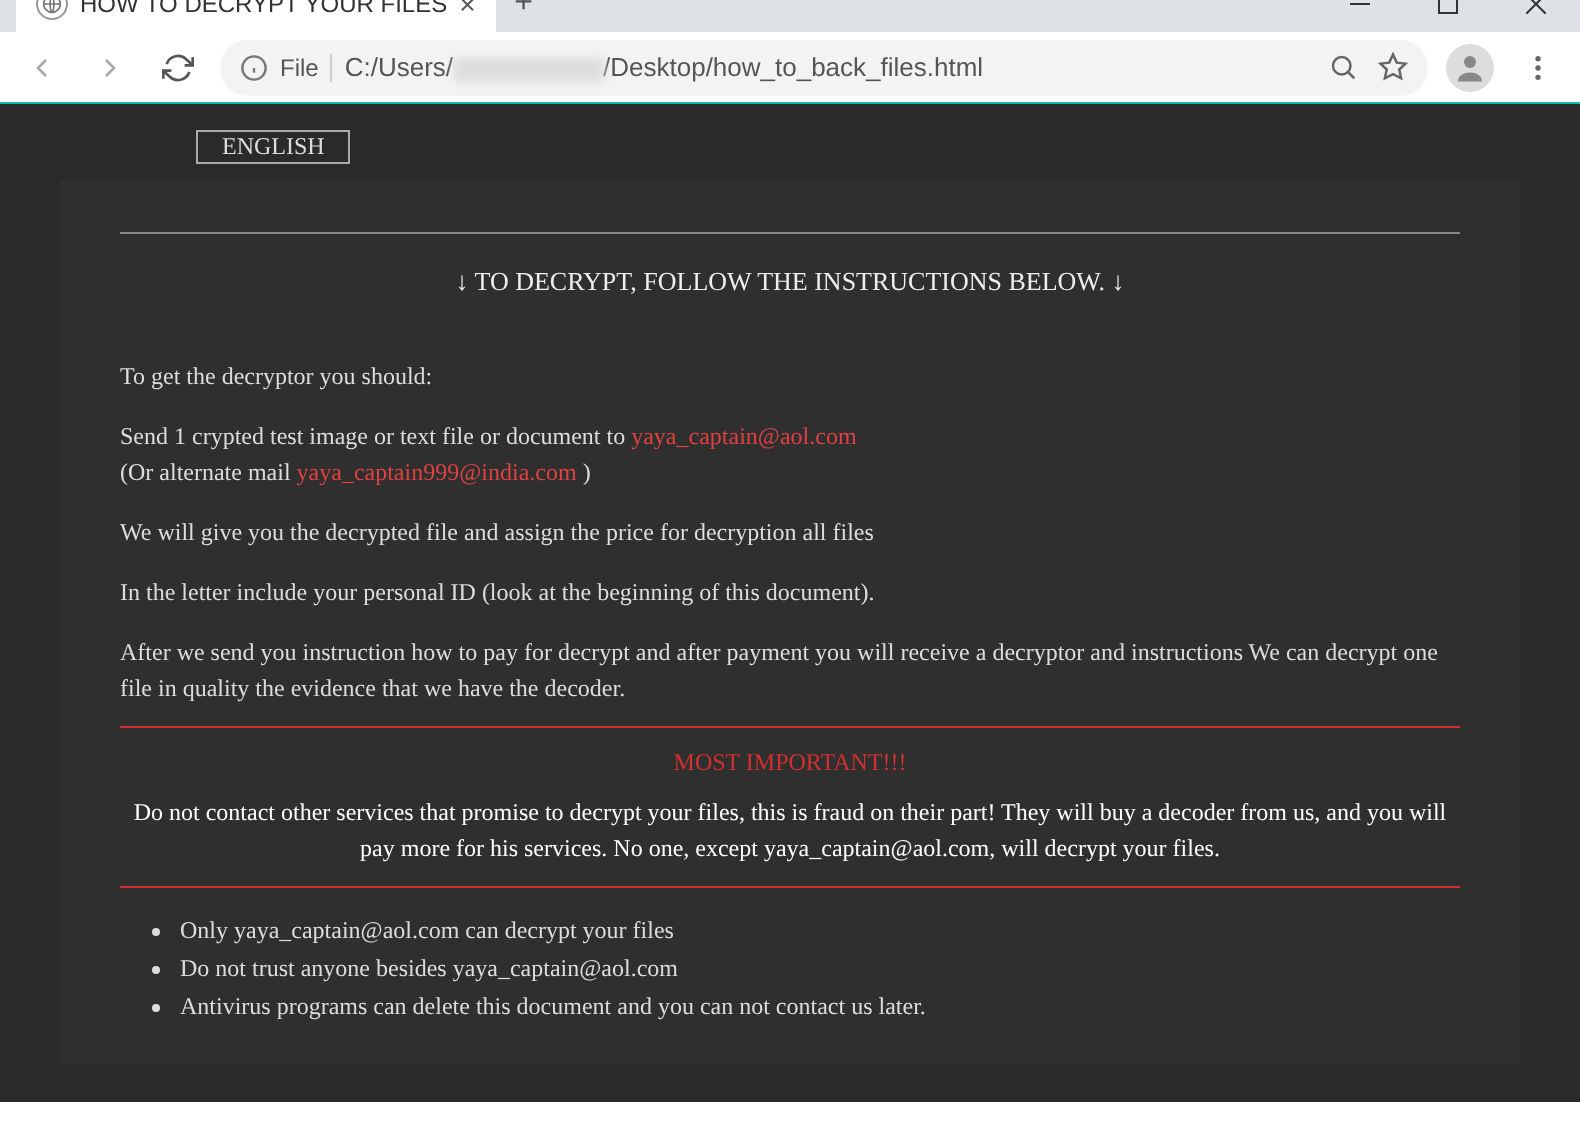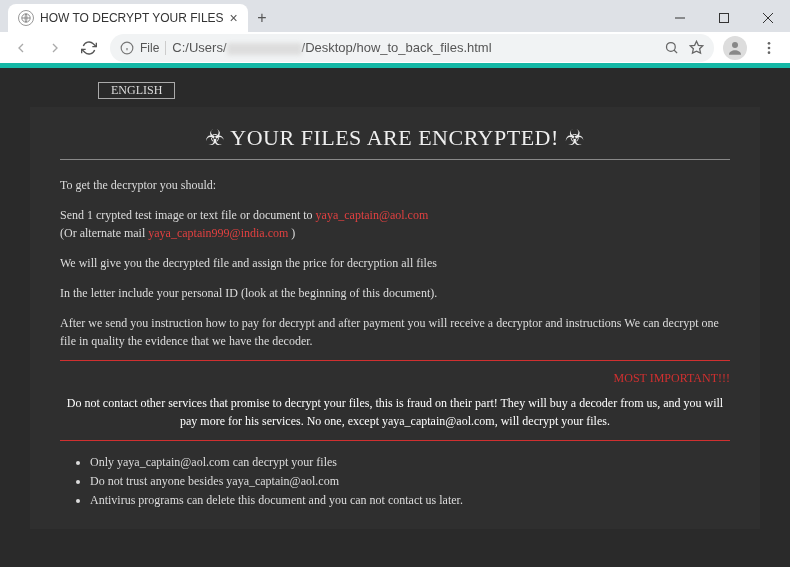--- a/index.html
+++ b/index.html
@@ -1,30 +1,30 @@
 <!DOCTYPE html>
 <html><head>
 <meta charset="utf-8">
 <style>
 * { margin: 0; padding: 0; box-sizing: border-box; }
 body { font-family: "Segoe UI", Arial, sans-serif; background: #fff; width: 790px; height: 567px; overflow: hidden; }
 
 
-.titlebar { height: 32px; background: #dee1e6; display: flex; align-items: flex-end; }
+.titlebar { height: 16px; background: #dee1e6; display: flex; align-items: flex-end; }
 .tab { background: #fff; height: 28px; margin-left: 8px; border-radius: 8px 8px 0 0; display: flex; align-items: center; padding: 0 10px; min-width: 180px; gap: 6px; }
 .tab-favicon { width: 16px; height: 16px; border: 1px solid #999; border-radius: 50%; display: flex; align-items: center; justify-content: center; }
 .tab-favicon svg { width: 10px; height: 10px; }
 .tab-title { font-size: 12px; color: #333; flex: 1; white-space: nowrap; overflow: hidden; }
 .tab-close { font-size: 14px; color: #555; cursor: pointer; }
 .newtab { width: 28px; height: 28px; display: flex; align-items: center; justify-content: center; color: #555; font-size: 16px; cursor: pointer; }
 .window-controls { margin-left: auto; display: flex; }
 .window-controls div { width: 44px; height: 28px; display: flex; align-items: center; justify-content: center; color: #333; }
 .window-controls svg { width: 10px; height: 10px; }
 
-.toolbar { height: 36px; background: #fff; border-bottom: 5px solid #14b8a6; display: flex; align-items: center; padding: 0 8px; gap: 8px; }
+.toolbar { height: 36px; background: #fff; border-bottom: 1px solid #14b8a6; display: flex; align-items: center; padding: 0 8px; gap: 8px; }
 .nav-btn { width: 26px; height: 26px; display: flex; align-items: center; justify-content: center; color: #888; border-radius: 50%; }
 .nav-btn.active { color: #555; }
 .addressbar { flex: 1; height: 28px; background: #f1f3f4; border-radius: 14px; display: flex; align-items: center; padding: 0 10px; gap: 6px; font-size: 13px; color: #555; }
 .addressbar .file-chip { font-size: 12px; color: #555; border-right: 1px solid #ccc; padding-right: 6px; }
 .addressbar .redacted { display: inline-block; width: 75px; height: 12px; background: #ddd; filter: blur(2px); border-radius: 2px; vertical-align: middle; }
 .tool-icon { width: 26px; height: 26px; display: flex; align-items: center; justify-content: center; color: #666; }
 .avatar { width: 24px; height: 24px; background: #ddd; border-radius: 50%; display: flex; align-items: center; justify-content: center; }
 .avatar svg { width: 18px; height: 18px; fill: #888; }
 
 
@@ -33,21 +33,21 @@
 .content { background: #2f2f2f; padding: 18px 30px; }
 .main-title { text-align: center; font-size: 22px; color: #eee; font-weight: normal; letter-spacing: 0.5px; }
 .biohazard { font-size: 22px; }
 .hr1 { border: none; border-top: 1px solid #888; margin: 8px 0 16px 0; }
 .subtitle { text-align: center; font-size: 13px; color: #eee; margin-bottom: 30px; }
 .body-text { font-size: 12px; color: #ddd; line-height: 1.5; }
 .body-text p { margin: 0; }
 .body-text .gap { margin-top: 12px; }
 .email { color: #e04040; }
 .hr-red { border: none; border-top: 1px solid #d03030; margin: 10px 0; }
-.important-title { text-align: right; color: #d03030; font-size: 12px; margin-top: 6px; }
+.important-title { text-align: center; color: #d03030; font-size: 12px; margin-top: 6px; }
 .important-body { text-align: center; color: #ffffff; font-size: 12px; line-height: 1.5; margin-top: 8px; }
 .bullets { margin-top: 12px; padding-left: 30px; font-size: 12px; color: #ddd; line-height: 1.6; }
 .bullets li { list-style: disc; }
 
 ::-webkit-scrollbar { width: 14px; }
 ::-webkit-scrollbar-track { background: #f1f1f1; }
 ::-webkit-scrollbar-thumb { background: #c1c1c1; border-radius: 2px; }
 </style>
 </head>
 <body>
@@ -132,26 +132,22 @@
         <circle cx="12" cy="5" r="2"></circle>
         <circle cx="12" cy="12" r="2"></circle>
         <circle cx="12" cy="19" r="2"></circle>
       </svg>
     </div>
 </div>
 
 <div class="page">
   <div class="english-box">ENGLISH</div>
   <div class="content">
-    <div class="main-title">
-      <span class="biohazard">☣</span>
-      <span>YOUR FILES ARE ENCRYPTED!</span>
-      <span class="biohazard">☣</span>
-    </div>
     <hr class="hr1">
+    <div class="subtitle">↓ TO DECRYPT, FOLLOW THE INSTRUCTIONS BELOW. ↓</div>
 
     <div class="body-text">
       <p>To get the decryptor you should:</p>
       <p class="gap"><span>Send 1 crypted test image or text file or document to </span><span class="email">yaya_captain@aol.com</span></p>
       <p><span>(Or alternate mail </span><span class="email">yaya_captain999@india.com</span><span> )</span></p>
       <p class="gap">We will give you the decrypted file and assign the price for decryption all files</p>
       <p class="gap">In the letter include your personal ID (look at the beginning of this document).</p>
       <p class="gap">After we send you instruction how to pay for decrypt and after payment you will receive a decryptor and instructions We can decrypt one file in quality the evidence that we have the decoder.</p>
     </div>
 

